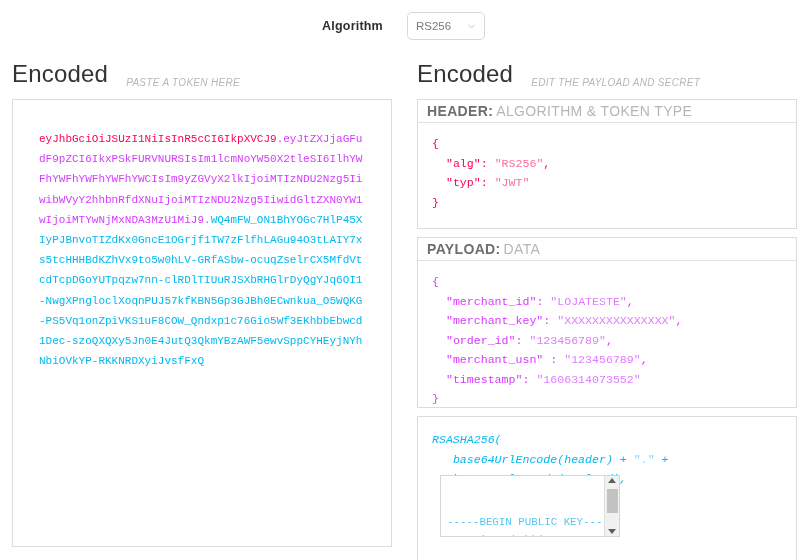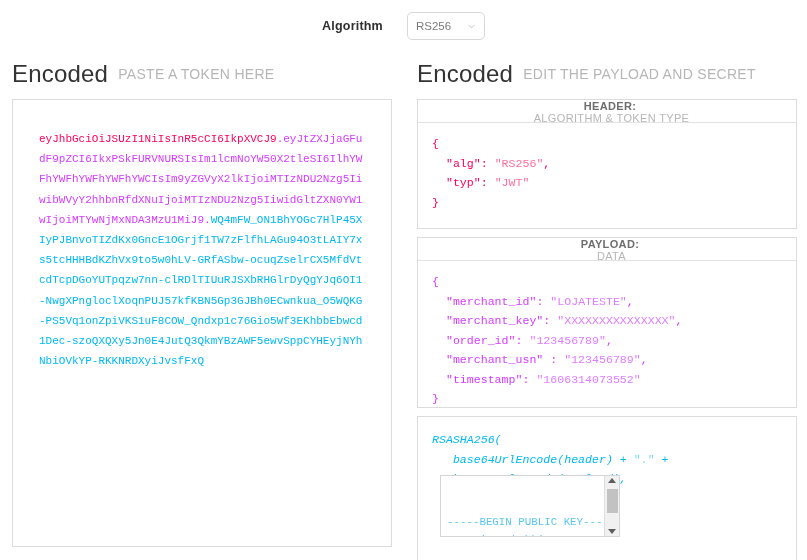--- a/index.html
+++ b/index.html
@@ -56,38 +56,39 @@
   
   .columns {
     display: flex;
     padding: 0;
   }
   .col-left  { width: 405px; }
   .col-right { width: 402px; }
 
   .sec-head {
     display: flex;
-    align-items: center;
-    gap: 10px;
+    align-items: flex-end;
+    gap: 18px;
     padding-left: 12px;
     margin-top: 8px;
     margin-bottom: 11px;
   }
   .col-right .sec-head { padding-left: 12px; }
   .sec-title {
     font-size: 24px;
     font-weight: 400;
     color: #333333;
     letter-spacing: .2px;
   }
   .sec-sub {
-    font-size: 14px;
+    font-size: 10px;
     color: #b6b6b6;
     letter-spacing: .3px;
     text-transform: uppercase;
+    font-style: italic;
   }
 
   
   .encoded-box {
     margin-left: 12px;
     width: 380px;
     height: 448px;
     border: 1px solid #dcdcdc;
     box-sizing: border-box;
     background: #fff;
@@ -117,25 +118,24 @@
     background: #fff;
     box-sizing: border-box;
     margin-bottom: 8px;
   }
   .panel-label {
     height: 22px;
     display: flex;
     align-items: center;
     padding-left: 9px;
     border-bottom: 1px solid #e2e2e2;
-    font-size: 11px;
+    font-size: 14px;
     letter-spacing: .35px;
     text-transform: uppercase;
     color: #b6b6b6;
-    flex-direction: column;
   }
   .panel-label b {
     color: #6e6e6e;
     font-weight: bold;
     margin-right: 3px;
   }
   .panel-body {
     padding: 11px 12px 10px 14px;
     font-family: "Liberation Mono", monospace;
     font-size: 11.6px;

